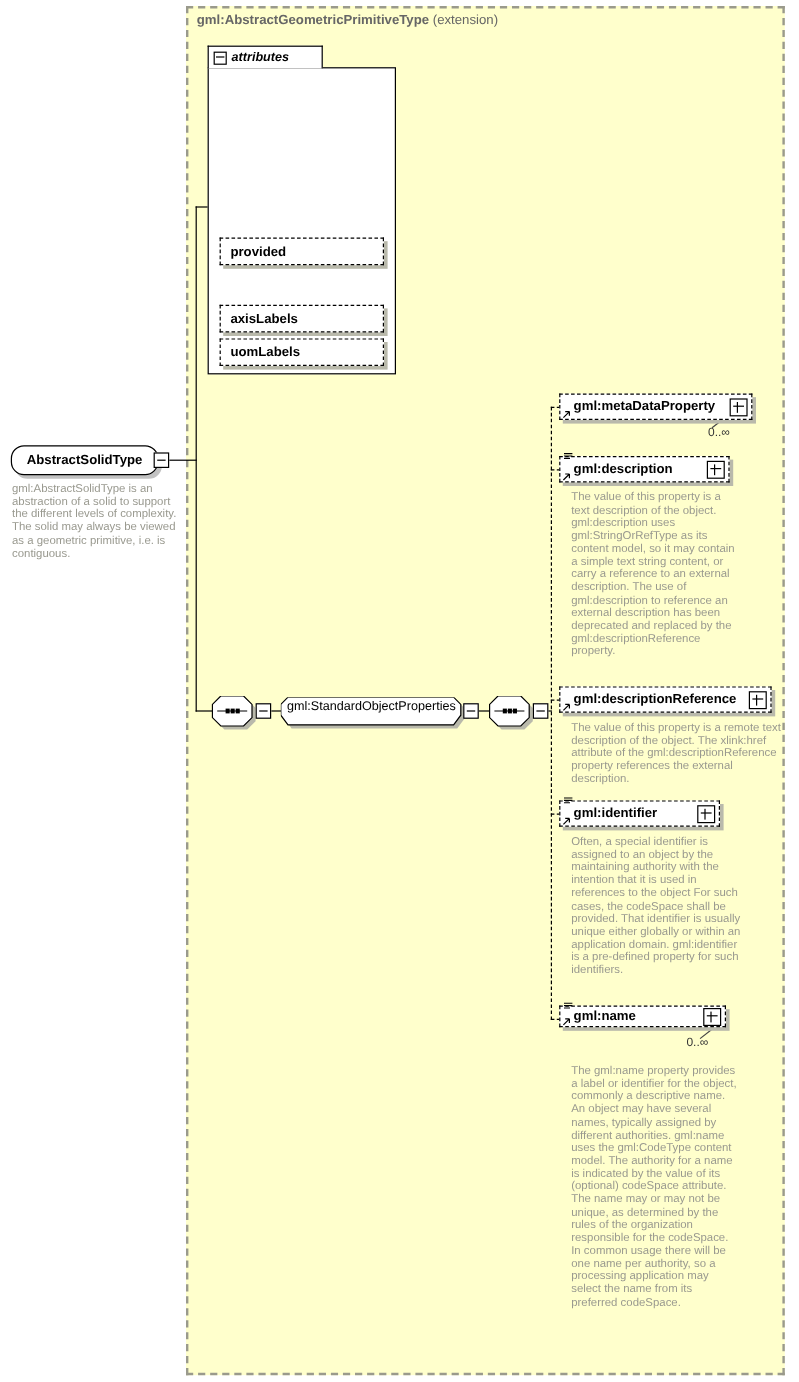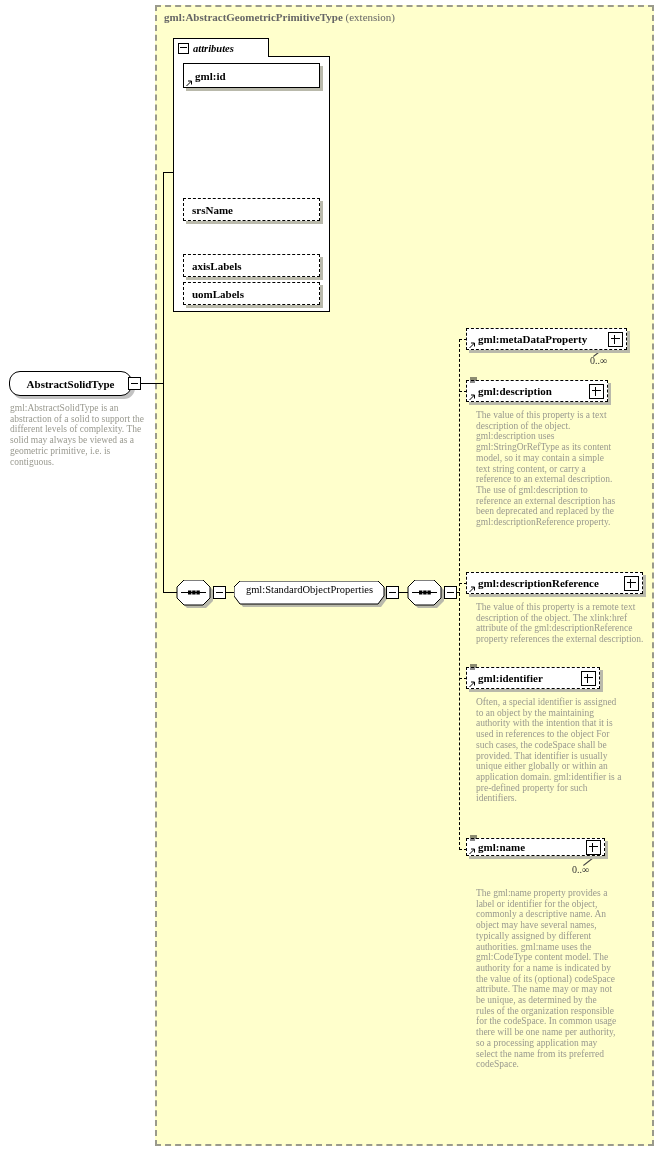--- a/index.html
+++ b/index.html
@@ -1,17 +1,17 @@
 <!DOCTYPE html>
 <html><head>
 <meta charset="utf-8">
 <style>
   html,body{margin:0;padding:0;background:#fff;}
   #canvas{position:relative;width:666px;height:1152px;background:#ffffff;
-          font-family:Liberation Serif, serif;overflow:hidden;}
+          font-family:Liberation Sans, sans-serif;overflow:hidden;}
   .abs{position:absolute;box-sizing:border-box;}
 
   
   .outer{background:#ffffcc;border:2px dashed #9a9a8c;z-index:0;}
   .outer-title{font-size:11px;font-weight:bold;color:#666;white-space:nowrap;z-index:1;}
   .outer-title .suffix{font-weight:normal;}
 
   
   .hline{height:1px;background:#000;z-index:1;}
   .vline{width:1px;background:#000;z-index:1;}
@@ -85,30 +85,24 @@
   </div>
   <div class="abs pm" style="left:128px;top:377px;"></div>
   <div class="abs anno" style="left:10px;top:403px;width:144px;">gml:AbstractSolidType is an abstraction of a solid to support the different levels of complexity. The solid may always be viewed as a geometric primitive, i.e. is contiguous.</div>
 
   <div class="abs attr-box" style="left:173px;top:56px;width:157px;height:256px;"></div>
   <div class="abs attr-tab" style="left:173px;top:38px;width:96px;height:19px;">
     <span class="pm-mini"></span>
     <span class="lbl">attributes</span>
   </div>
 
-  <div class="abs ebox" style="left:183px;top:63px;width:137px;height:25px;">
-    <svg class="arrow-ic" width="9" height="9">
-      <path d="M1.5,8 L6.5,3 M6.5,3 L3,3 M6.5,3 L6.5,6.5" stroke="#000" stroke-width="1" fill="none"></path>
-    </svg>
-    <span class="nm">gml:id</span>
-  </div>
   <div class="abs anno" style="left:193px;top:95px;width:131px;">The attribute gml:id supports provision of a handle for the XML element representing a GML Object. Its use is mandatory for all GML objects. It is of XML type ID, so is constrained to be unique in the XML document within which it occurs.</div>
 
   <div class="abs ebox dashed" style="left:183px;top:198px;width:137px;height:23px;">
-    <span class="nm pad8">srsName</span>
+    <span class="nm pad8">provided</span>
   </div>
   <div class="abs ebox dashed" style="left:183px;top:282px;width:137px;height:23px;">
     <span class="nm pad8">uomLabels</span>
   </div>
   <div class="abs ebox dashed" style="left:183px;top:254px;width:137px;height:23px;">
     <span class="nm pad8">axisLabels</span>
   </div>
 
   <div class="abs oct" style="left:176px;top:580px;width:41px;height:29px;">
     <svg width="41" height="29">

